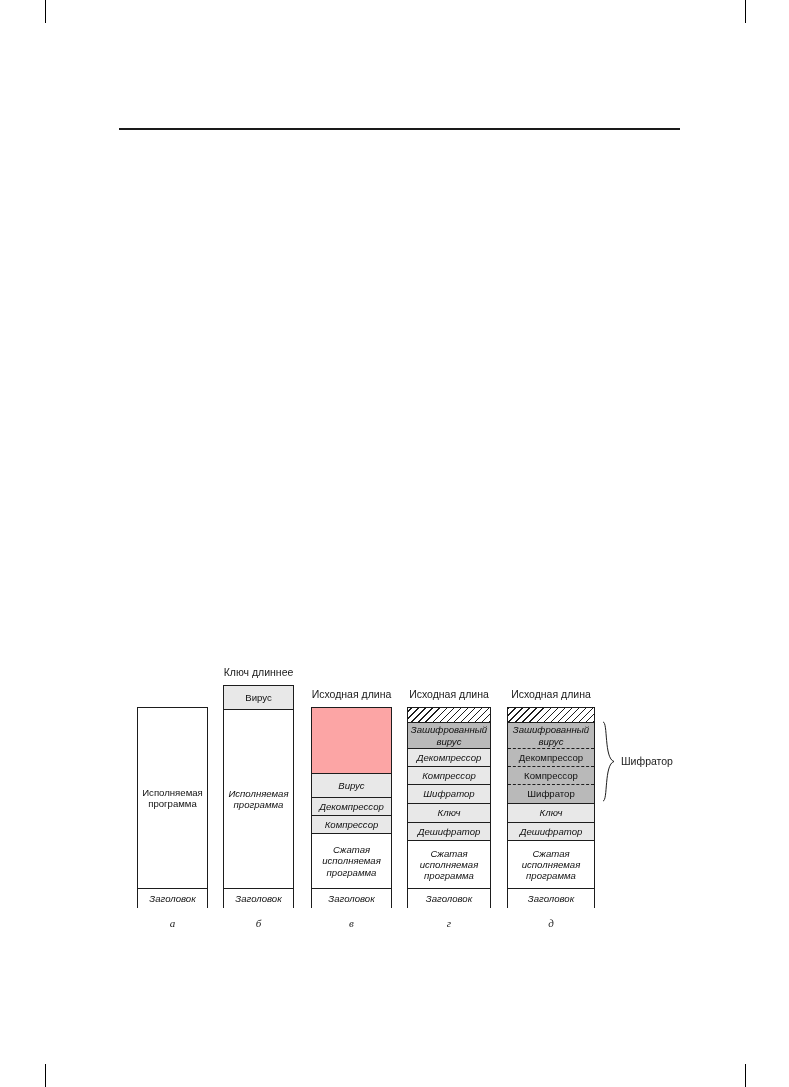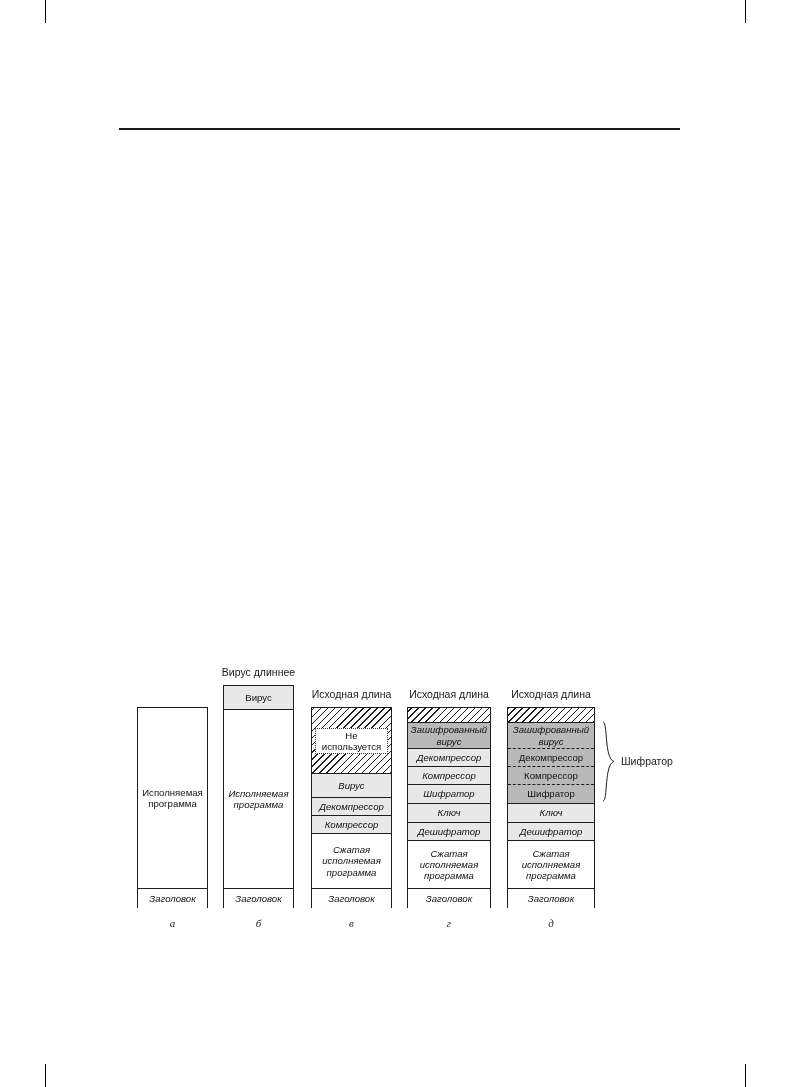--- a/index.html
+++ b/index.html
@@ -156,29 +156,23 @@
         <span style="white-space: pre-line;">Вирус</span>
       </div>
       <div class="seg fill-white seg-border-top" style="top: 23px; height: 179px;">
         <span style="white-space: pre-line;">Исполняемая
 программа</span>
       </div>
       <div class="seg fill-white seg-border-top" style="top: 202px; height: 21px;">
         <span style="white-space: pre-line;">Заголовок</span>
       </div>
     </div>
-    <div class="caption-top" style="left: 203px; width: 111px; top: 666px;">Вирус длиннее</div>
+    <div class="caption-top" style="left: 203px; width: 111px; top: 666px;">Ключ длиннее</div>
     <div class="caption-bottom" style="left: 223px; width: 71px; top: 917px;">б</div>
     <div class="col" style="left: 311px; top: 707px; width: 81px; height: 201px;">
-      <div class="seg hatch" style="top: 0px; height: 65px;">
-        <div class="hatch-label" style="left: 3px; right: 3px; top: 20px; height: 26px;">
-          <span style="white-space: pre-line;">Не
-используется</span>
-        </div>
-      </div>
       <div class="seg fill-light seg-border-top" style="top: 65px; height: 24px;">
         <span style="white-space: pre-line;">Вирус</span>
       </div>
       <div class="seg fill-light seg-border-top" style="top: 89px; height: 18px;">
         <span style="white-space: pre-line;">Декомпрессор</span>
       </div>
       <div class="seg fill-light seg-border-top" style="top: 107px; height: 18px;">
         <span style="white-space: pre-line;">Компрессор</span>
       </div>
       <div class="seg fill-white seg-border-top" style="top: 125px; height: 55px;">

